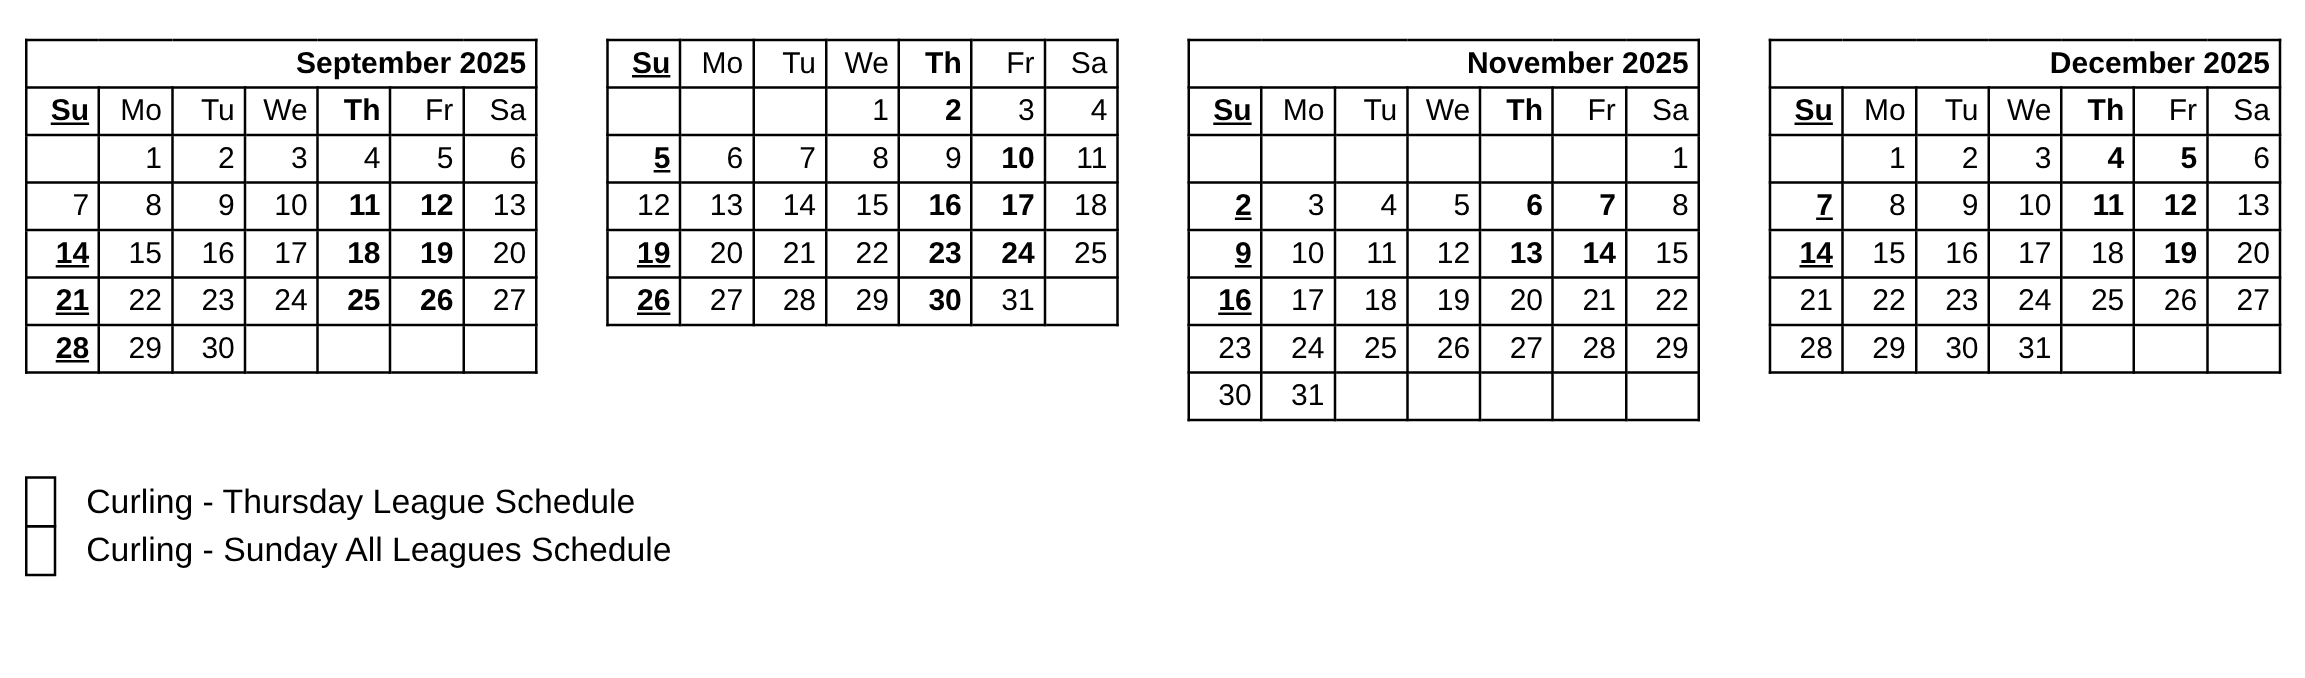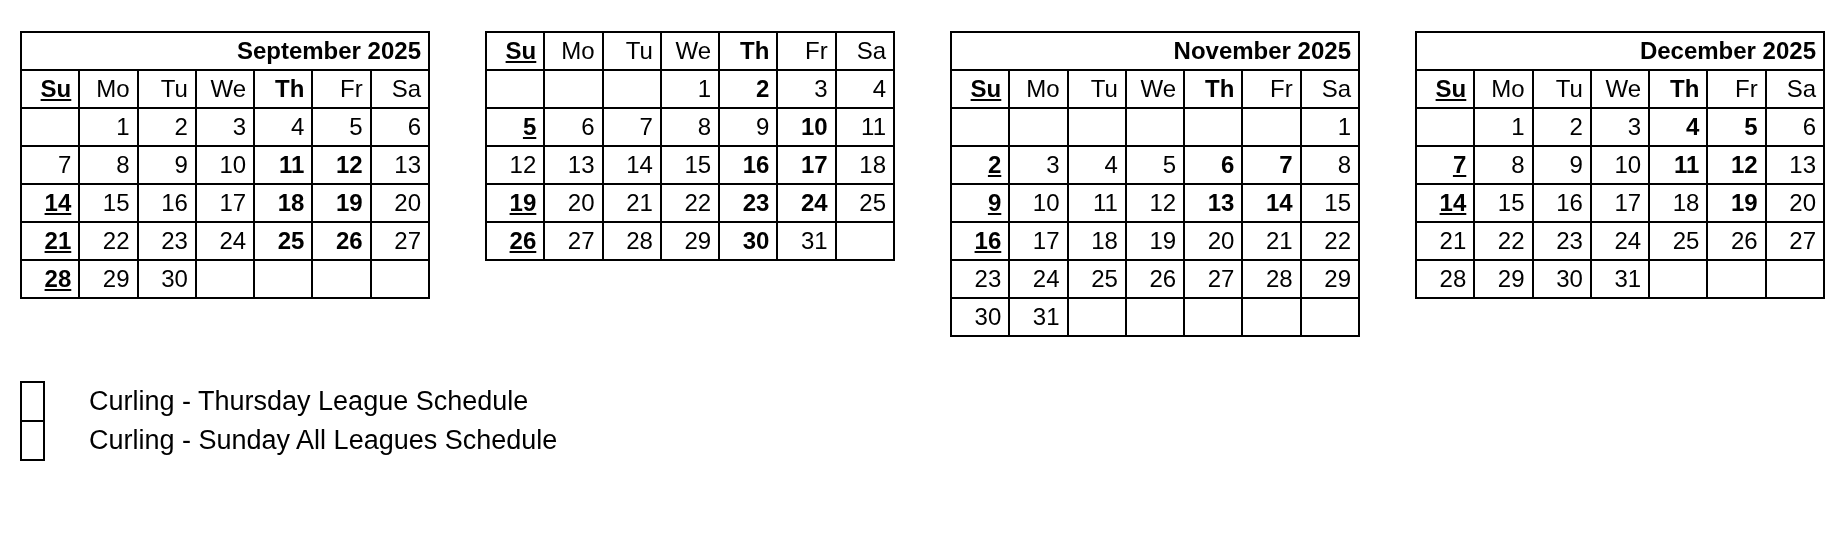--- a/index.html
+++ b/index.html
@@ -53,21 +53,21 @@
   .legend-col{width:580px;}
   .legend-row{
     display:flex;align-items:center;height:41px;
   }
   .legend-row + .legend-row{margin-top:-2px;}
   .legend-swatch{
     width:25px;height:41px;flex:0 0 25px;
     border:2px solid var(--c-border);
   }
   .legend-label{
-    margin-left:44px;font-size:27px;line-height:1;white-space:nowrap;
+    margin-left:24px;font-size:27px;line-height:1;white-space:nowrap;
   }
 </style>
 </head>
 <body>
 
 <div class="calendars" id="calendars">
     <table class="month">
       <tbody>
         <tr>
           <td colspan="7" class="month-title">September 2025</td>

